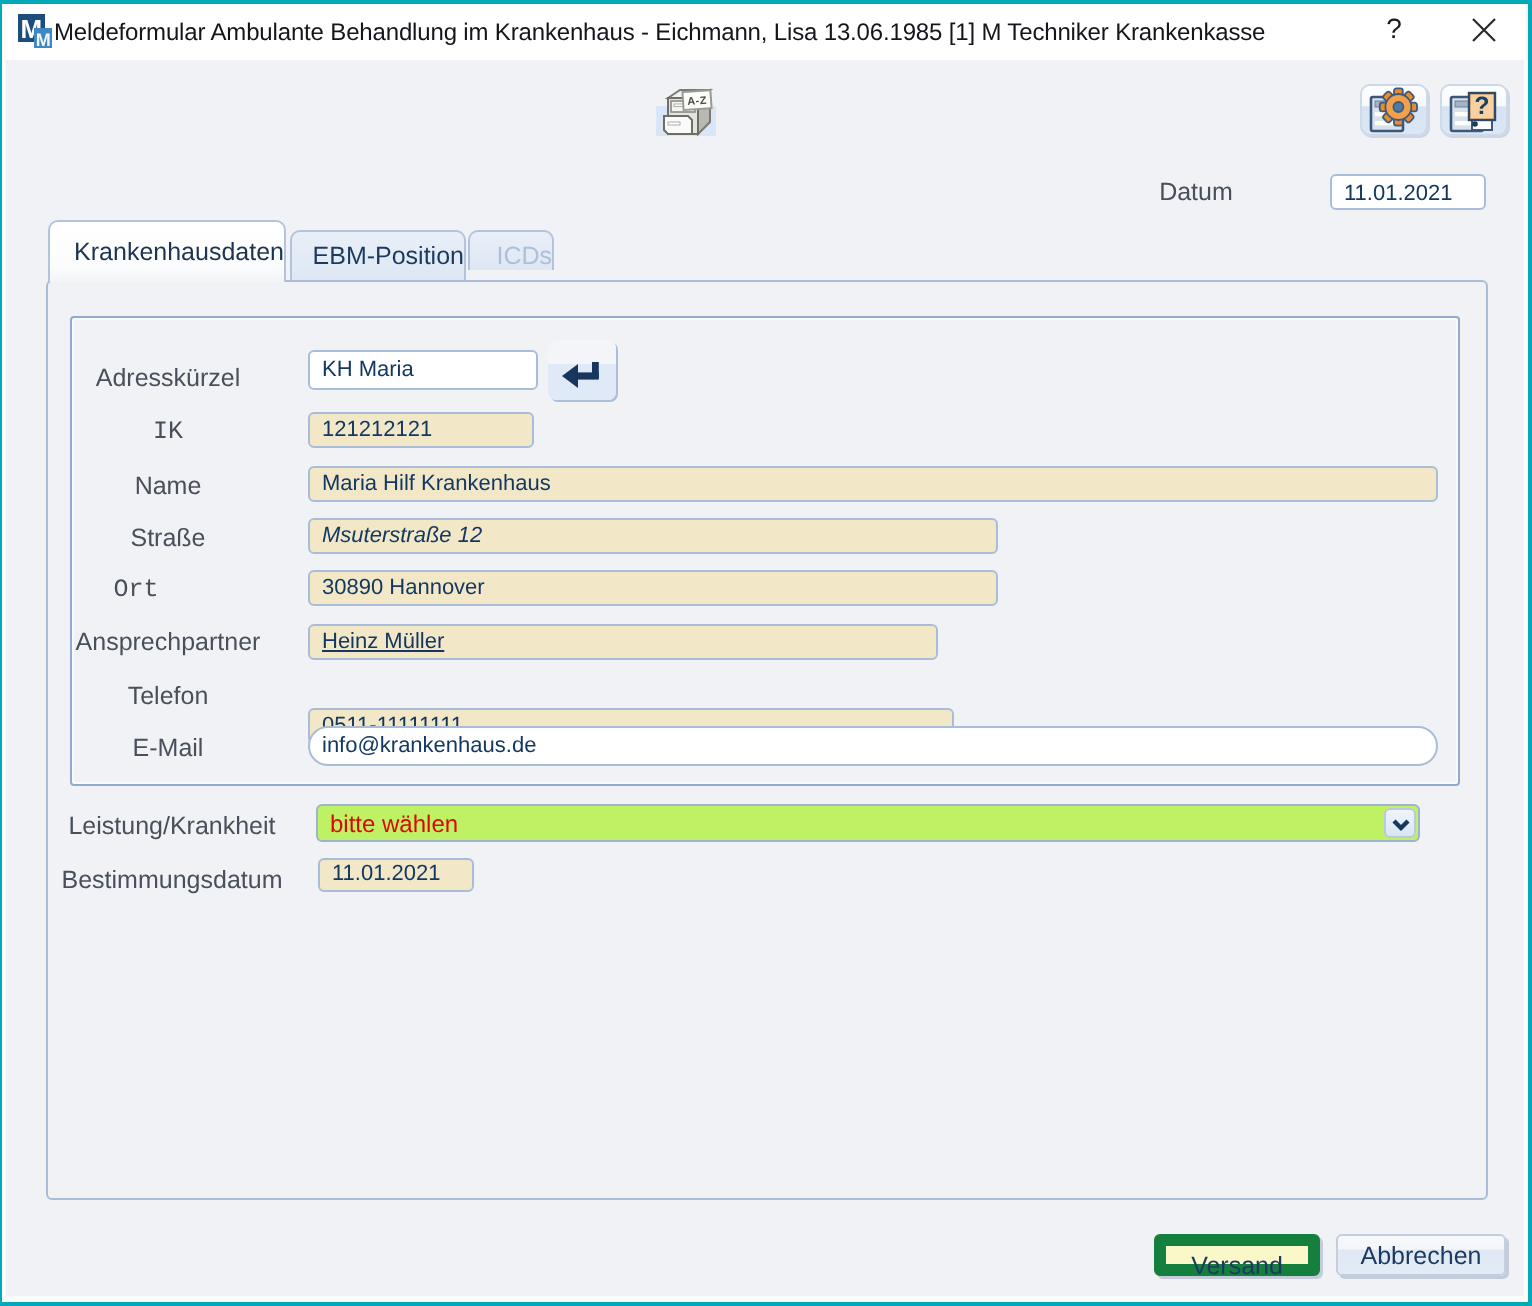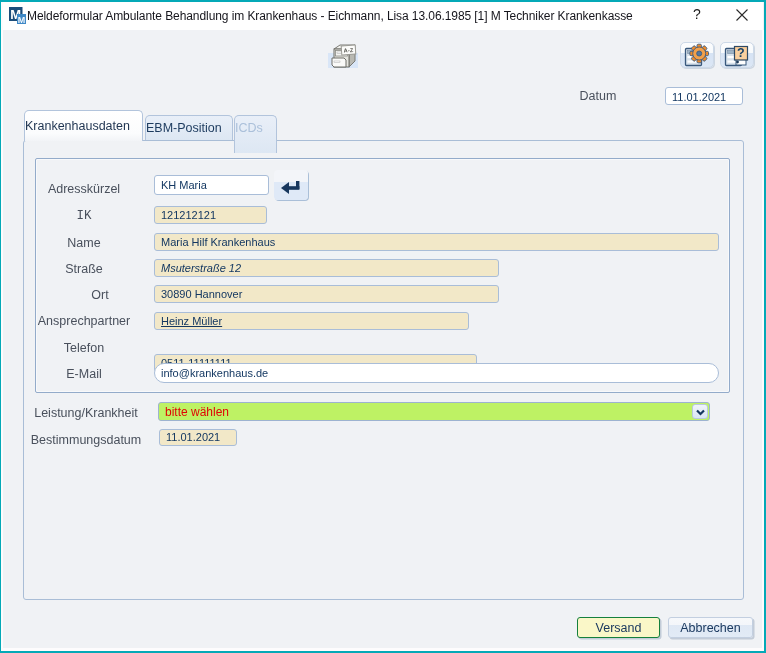--- a/index.html
+++ b/index.html
@@ -16,37 +16,37 @@
 #btn-help { position:absolute; left:688px; top:6px; width:18px; height:17px; font-size:14px; color:#1b1b1b; text-align:center; }
 
 .label { position:absolute; font-size:12.5px; color:#49505c; text-align:center; white-space:nowrap; }
 .inp { position:absolute; font-size:11px; color:#143862; border:1px solid #a9bdd8; border-radius:3px; padding-left:6px; white-space:nowrap; overflow:hidden; }
 .white { background:#ffffff; line-height:18px; }
 .tan { background:#f2e8c8; line-height:17px; }
 
 #container { position:absolute; left:23px; top:140px; width:721px; height:460px; border:1px solid #a9bdd6; border-radius:3px; }
 #groupbox { position:absolute; left:35px; top:158px; width:695px; height:235px; border:1px solid #93abca; border-radius:2px; box-shadow: inset 0 0 0 1px rgba(255,255,255,0.55); }
 
-.tab { position:absolute; border:1px solid #b2c4dc; border-bottom:none; border-radius:5px 5px 0 0; font-size:12.5px; text-align:left; }
+.tab { position:absolute; border:1px solid #b2c4dc; border-bottom:none; border-radius:5px 5px 0 0; font-size:12.5px; text-align:right; }
 #tab1 { left:24px; top:110px; width:119px; height:31px; background:linear-gradient(#ffffff, #fbfcfd 75%, #f2f4f7); color:#1e3350; z-index:5; }
 #tab1 span { display:block; margin-top:8px; }
 #tab2 { left:145px; top:115px; width:88px; height:25px; background:linear-gradient(#e9eff8, #dde7f3); color:#1c3a5e; }
 #tab2 span, #tab3 span { display:block; margin-top:5px; }
-#tab3 { left:234px; top:115px; width:43px; height:38px; background:linear-gradient(#e9eff8, #dde7f3); color:#abc0da; }
+#tab3 { left:234px; top:115px; width:43px; height:20px; background:linear-gradient(#e9eff8, #dde7f3); color:#abc0da; }
 
 .toolbtn { position:absolute; width:34px; height:26px; border:1px solid #cdd9e8; border-radius:5px; background:linear-gradient(#fcfdfe 0%, #f7fafc 42%, #d6e3f4 43%, #dce7f5 100%); box-shadow:1px 1px 0 rgba(170,185,205,0.5); }
 
 #retbtn { position:absolute; left:274px; top:170px; width:34px; height:30px; border-radius:4px; background:linear-gradient(#f3f5f9 0%, #f3f5f9 40%, #dfe9f7 40%, #dfe9f7 100%); box-shadow:1px 1px 0 #aabfd8; }
 
 #dropdown { position:absolute; left:158px; top:402px; width:552px; height:19px; background:#bef264; border:1px solid #9db3d0; border-radius:3px; }
 #dropdown .txt { position:absolute; left:6px; top:2px; font-size:12px; color:#e00505; }
 #ddarrow { position:absolute; right:1px; top:1px; width:16px; height:15px; border:1px solid #b9c9de; border-radius:3px; background:linear-gradient(#f0f4fa,#d9e5f4); }
 
 .btn { position:absolute; height:21px; font-size:12.5px; color:#1c3a60; text-align:center; line-height:20px; border-radius:3px; }
-#btn-versand { left:577px; top:617px; width:83px; background:#faf7c8; border:1px solid #15803d; box-shadow:1.5px 1.5px 0 rgba(165,178,196,0.6); }
+#btn-versand { left:577px; top:617px; width:83px; background:#faf7c8; border:6px solid #15803d; box-shadow:1.5px 1.5px 0 rgba(165,178,196,0.6); }
 #btn-abbrechen { left:668px; top:617px; width:85px; background:linear-gradient(#f6f8fb 0%, #f4f6fa 35%, #dfe8f4 36%, #e2ebf6 100%); border:1px solid #c3cfe0; box-shadow:1.5px 1.5px 0 rgba(165,178,196,0.6); }
 </style>
 </head>
 <body>
 <div id="frame"></div>
 <div class="bord" style="left:0; top:0; width:766px; height:2px;"></div>
 <div class="bord" style="left:0; top:0; width:1px; height:653px;"></div>
 <div class="bwhite" style="left:1px; top:2px; width:2px; height:649px;"></div>
 <div class="bord" style="left:764px; top:0; width:2px; height:653px;"></div>
 <div class="bwhite" style="left:762px; top:30px; width:2px; height:621px;"></div>
@@ -141,21 +141,21 @@
       <rect x="6" y="5.2" width="12.4" height="3.6" fill="#17375e"></rect>
       <rect x="15" y="0" width="3.4" height="8" fill="#17375e"></rect>
     </svg>
   </div>
 <div class="label" style="left:24px; top:209px; width:120px;font-family:Liberation Mono, monospace;">IK</div>
 <div class="inp tan" style="left:154px; top:206px; width:113px; height:18px;">121212121</div>
 <div class="label" style="left:24px; top:236px; width:120px;">Name</div>
 <div class="inp tan" style="left:154px; top:233px; width:565px; height:18px;">Maria Hilf Krankenhaus</div>
 <div class="label" style="left:24px; top:262px; width:120px;">Straße</div>
 <div class="inp tan" style="left:154px; top:259px; width:345px; height:18px;font-style:italic;">Msuterstraße 12</div>
-<div class="label" style="left:40px; top:288px; width:120px;">Ort</div>
+<div class="label" style="left:8px; top:288px; width:120px;font-family:Liberation Mono, monospace;">Ort</div>
 <div class="inp tan" style="left:154px; top:285px; width:345px; height:18px;">30890 Hannover</div>
 <div class="label" style="left:24px; top:314px; width:120px;">Ansprechpartner</div>
 <div class="inp tan" style="left:154px; top:312px; width:315px; height:18px;text-decoration:underline;">Heinz Müller</div>
 <div class="label" style="left:24px; top:341px; width:120px;">Telefon</div>
 <div class="inp tan" style="left:154px; top:354px; width:323px; height:18px;">0511-11111111</div>
 <div class="label" style="left:24px; top:367px; width:120px;">E-Mail</div>
 <div class="inp white" style="left:154px; top:363px; width:565px; height:20px; line-height:18px;border-radius:10px;">info@krankenhaus.de</div>
 
 <div class="label" style="left:24px; top:406px; width:124px;">Leistung/Krankheit</div>
 <div id="dropdown">

